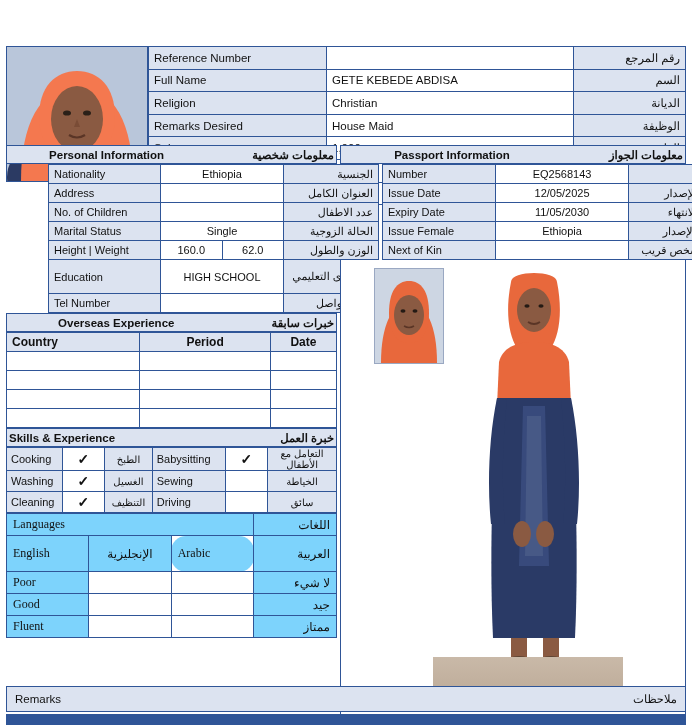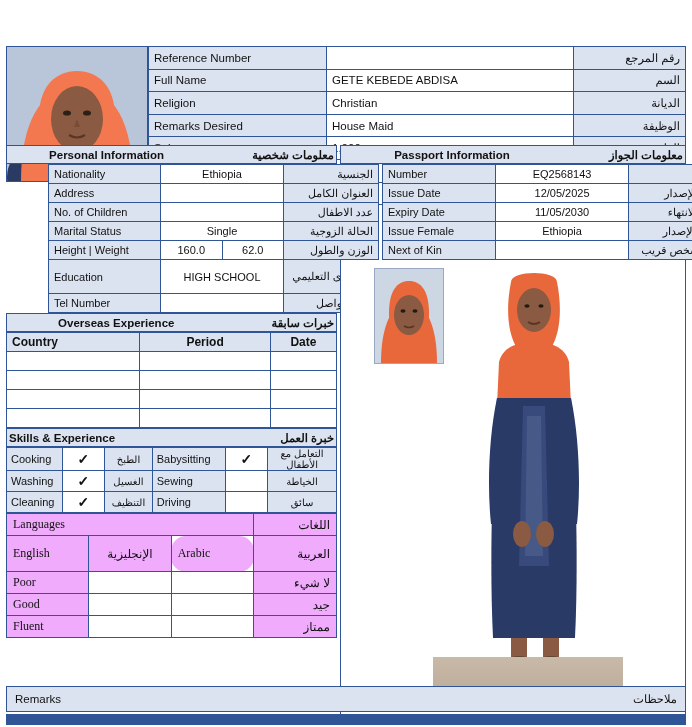--- a/index.html
+++ b/index.html
@@ -132,21 +132,21 @@
   .sk-c4 { width: 72px; }
   .sk-c5 { width: 42px; }
   .sk-c6 { width: 68px; }
 
   
   .lang-table { width: 100%; table-layout: fixed; }
   .lang-table td {
     border: 1px solid #2f5597;
     font-size: 12px;
     height: 22px;
-    background: #f0abfc;
+    background: #7dd3fc;
     color: #111;
     padding: 0 6px;
   }
   .lang-table td.white { background: #ffffff; }
   .lang-table td.ar { direction: rtl; text-align: right; }
   .lang-table td.ctr { text-align: center; }
   .lg1 { width: 88px; }
   .lg2 { width: 77px; }
   .lg3 { width: 77px; border-radius: 15px; }
   .lg4 { width: 83px; }

